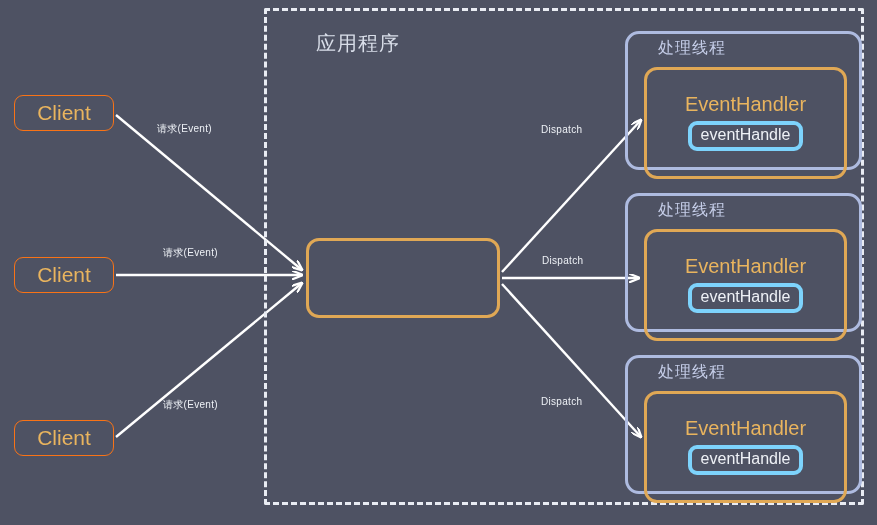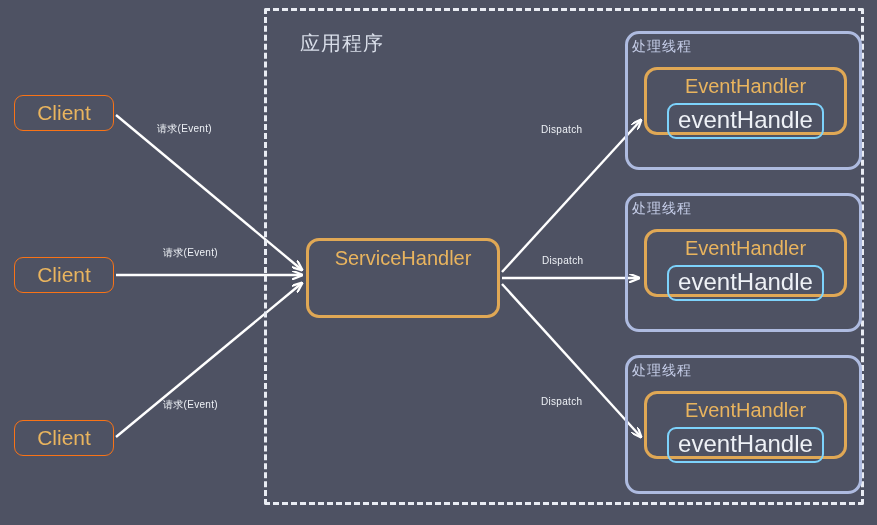--- a/index.html
+++ b/index.html
@@ -29,21 +29,21 @@
     left: 264px;
     top: 8px;
     width: 600px;
     height: 497px;
     border: 3px dashed #e9ecf3;
     box-sizing: border-box;
     border-radius: 2px;
   }
   .app-label {
     position: absolute;
-    left: 300px;
+    left: 316px;
     top: 30px;
     font-size: 20px;
     color: #d9dee9;
     letter-spacing: 1px;
   }
 
   
   .client-box {
     position: absolute;
     width: 100px;
@@ -76,24 +76,24 @@
     flex-direction: column;
     align-items: center;
     padding-top: 4px;
   }
   .service-title {
     color: #e9b45e;
     font-size: 20px;
     line-height: 26px;
   }
   .inner-box {
-    border: 2px solid #7dd3fc;
+    border: 4px solid #7dd3fc;
     border-radius: 9px;
     color: #eef1f6;
-    font-size: 24px;
+    font-size: 16px;
     padding: 1px 9px 3px 9px;
     box-sizing: border-box;
     display: flex;
     align-items: center;
     justify-content: center;
     background: transparent;
   }
   .service-inner { margin-top: 2px; }
 
   
@@ -104,39 +104,39 @@
     height: 139px;
     border: 3px solid #aebbe0;
     border-radius: 14px;
     box-sizing: border-box;
   }
   .thread-1 { top: 31px; }
   .thread-2 { top: 193px; }
   .thread-3 { top: 355px; }
   .thread-label {
     position: absolute;
-    left: 4px;
+    left: 30px;
     top: 4px;
-    font-size: 14px;
+    font-size: 16px;
     color: #c5cde8;
     letter-spacing: 1px;
   }
   .event-handler {
     position: absolute;
     left: 16px;
     top: 33px;
     width: 203px;
-    height: 68px;
+    height: 112px;
     border: 3px solid #e0a855;
     border-radius: 13px;
     box-sizing: border-box;
     display: flex;
     flex-direction: column;
     align-items: center;
-    padding-top: 3px;
+    padding-top: 21px;
   }
   .eh-title {
     color: #e9b45e;
     font-size: 20px;
     line-height: 27px;
   }
   .eh-inner { margin-top: 3px; }
 
   
   .edge-label {
@@ -181,21 +181,20 @@
     <span>Client</span>
   </div>
   <div class="client-box client-2">
     <span>Client</span>
   </div>
   <div class="client-box client-3">
     <span>Client</span>
   </div>
 
   <div class="service-handler">
-    <div class="service-title">ServiceHandler</div>
   </div>
 
   <div class="thread-box thread-1">
     <div class="thread-label">处理线程</div>
     <div class="event-handler">
       <div class="eh-title">EventHandler</div>
       <div class="inner-box eh-inner">eventHandle</div>
     </div>
   </div>
 

